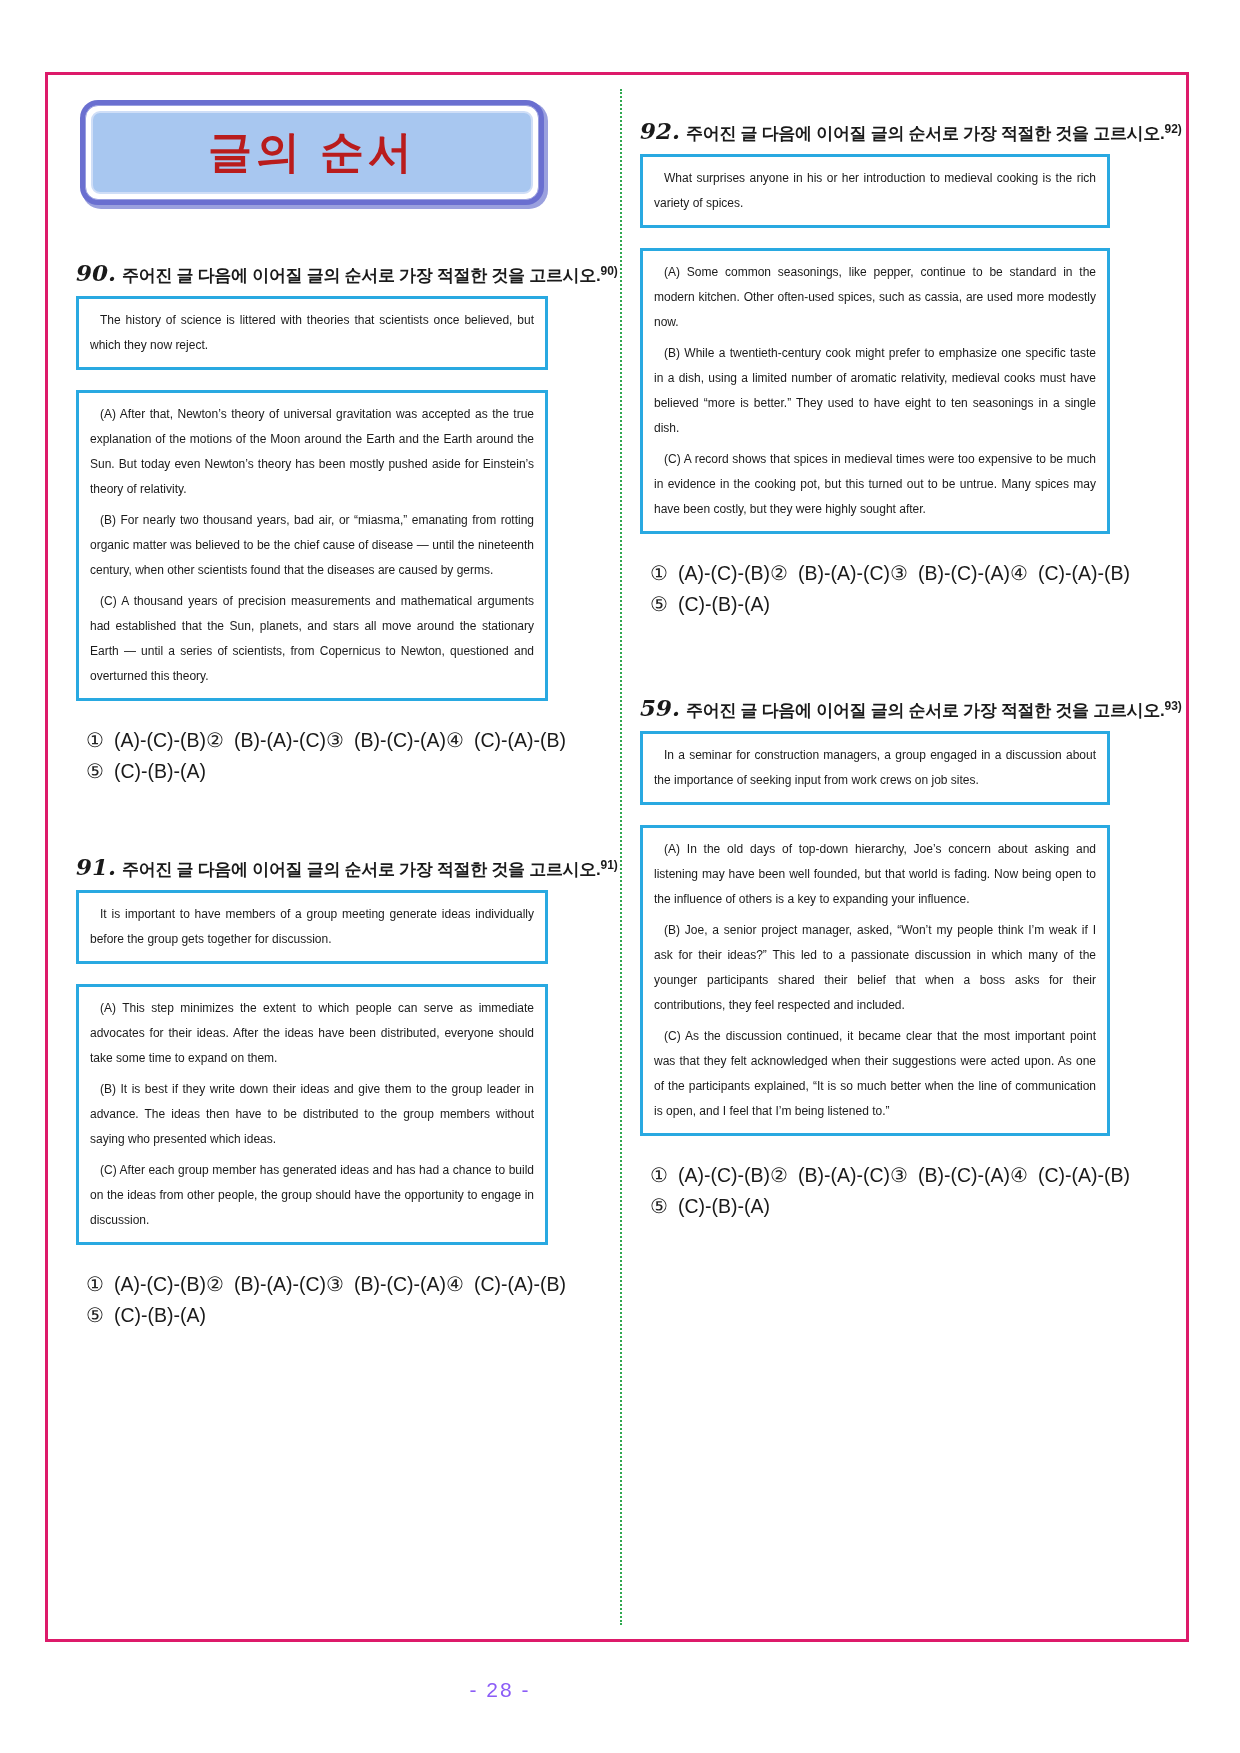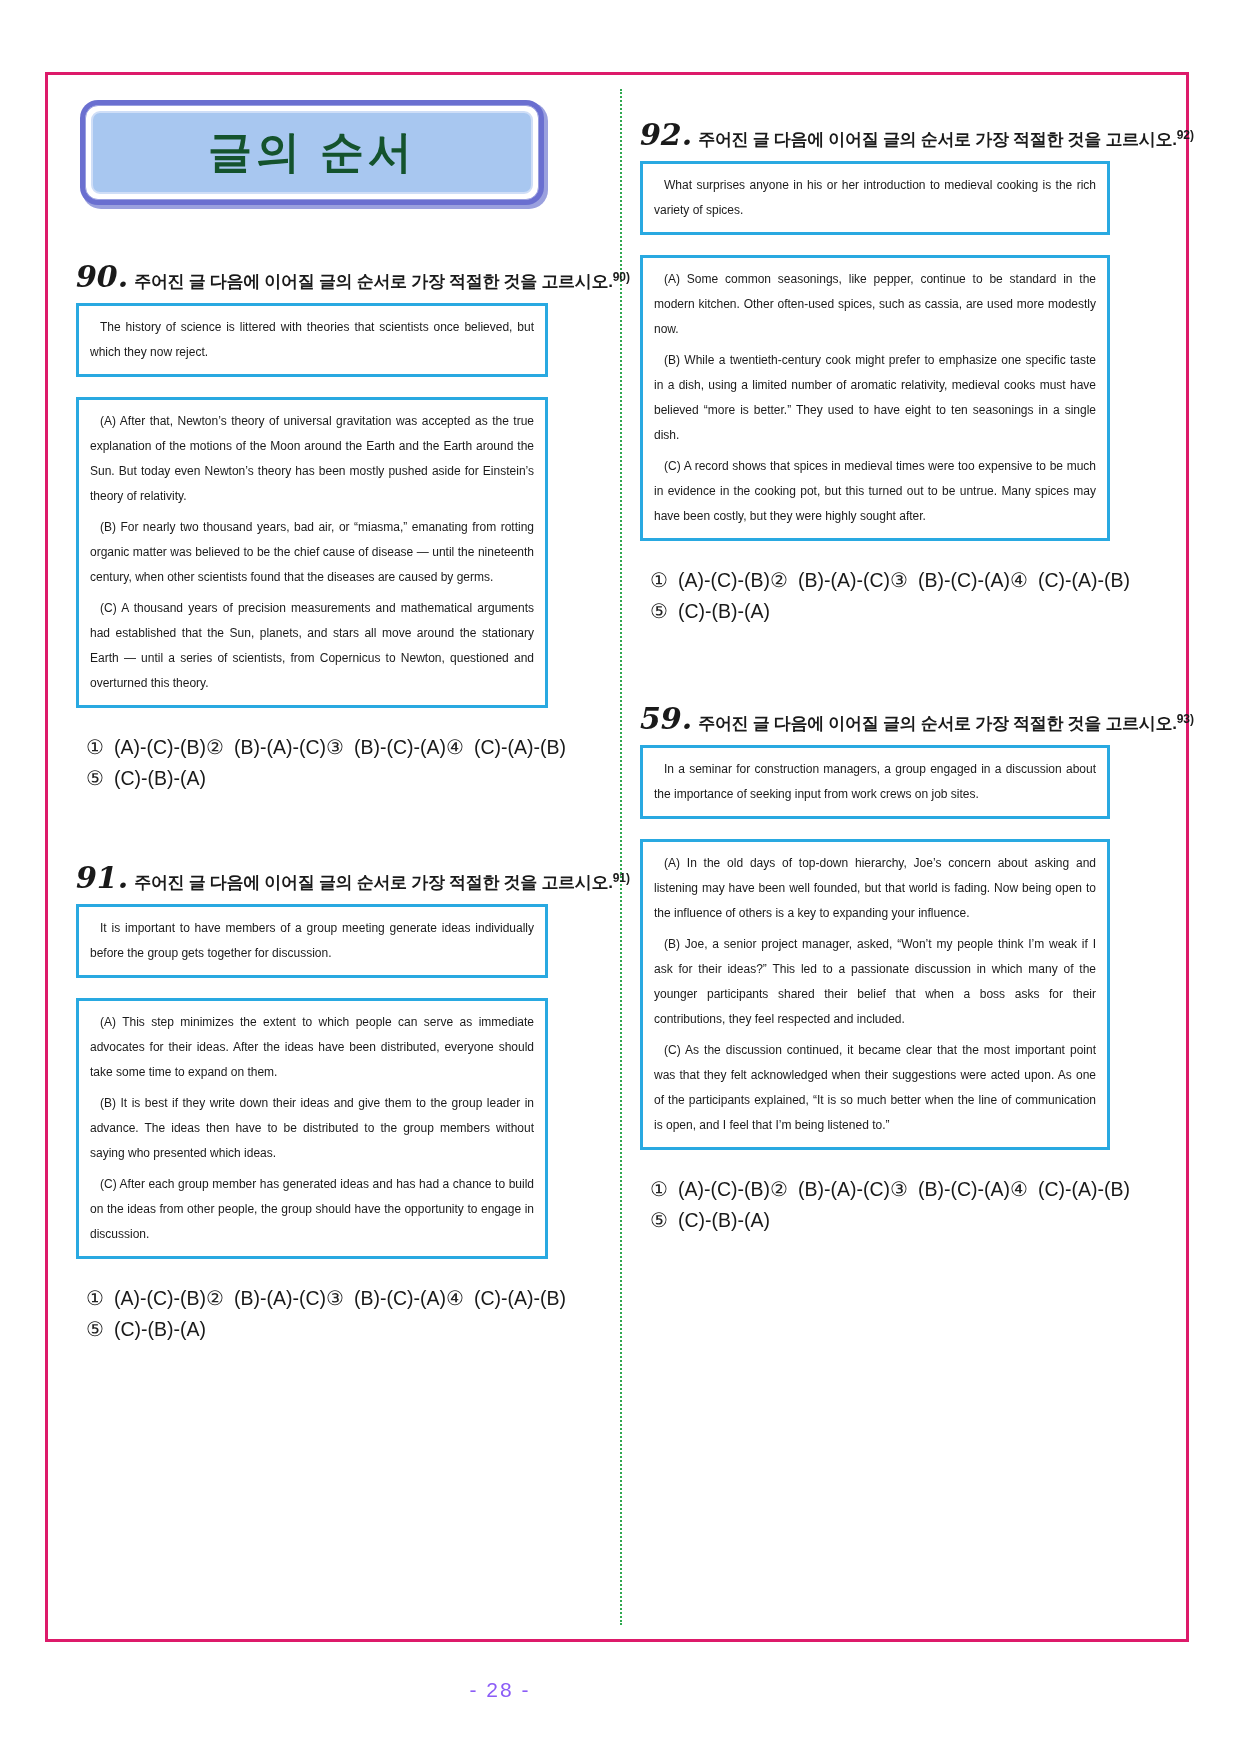--- a/index.html
+++ b/index.html
@@ -18,26 +18,26 @@
   .col{position:absolute;top:0;}
   .col-left{left:28px;width:472px;}
   .col-right{left:592px;width:470px;}
 
   
   .title-wrap{margin:25px 4px 54px 4px;}
   .title-outer{background:#6A6FD0;border-radius:18px;padding:5px;box-shadow:3px 3px 0 1px #9aa0de;}
   .title-mid{background:#ffffff;border-radius:13px;padding:5px;border:1px solid #9aa0e0;}
   .title-inner{
     background:#A8C7F0;border:2px solid #cfdef7;border-radius:9px;text-align:center;
-    font-size:44px;font-weight:bold;color:#14532d;padding:10px 0;letter-spacing:4px;
+    font-size:44px;font-weight:bold;color:#b91c1c;padding:10px 0;letter-spacing:4px;
   }
 
   
   .q-header{white-space:nowrap;margin:0 0 9px 0;}
-  .q-num{font-family:"DejaVu Serif", serif;font-style:italic;font-weight:bold;font-size:30px;margin-right:6px;}
+  .q-num{font-family:"DejaVu Serif", serif;font-style:italic;font-weight:bold;font-size:23px;margin-right:6px;}
   .q-inst{font-weight:bold;font-size:17px;letter-spacing:-0.3px;}
   .q-foot{font-size:12px;vertical-align:super;font-weight:bold;}
 
   
   .box{border:3px solid #29A9E1;box-sizing:border-box;padding:3px 11px;}
   .given-box{margin-bottom:20px;}
   .en{font-size:12px;line-height:25px;text-align:justify;}
   .box p{margin:6px 0;text-indent:10px;}
 
   

